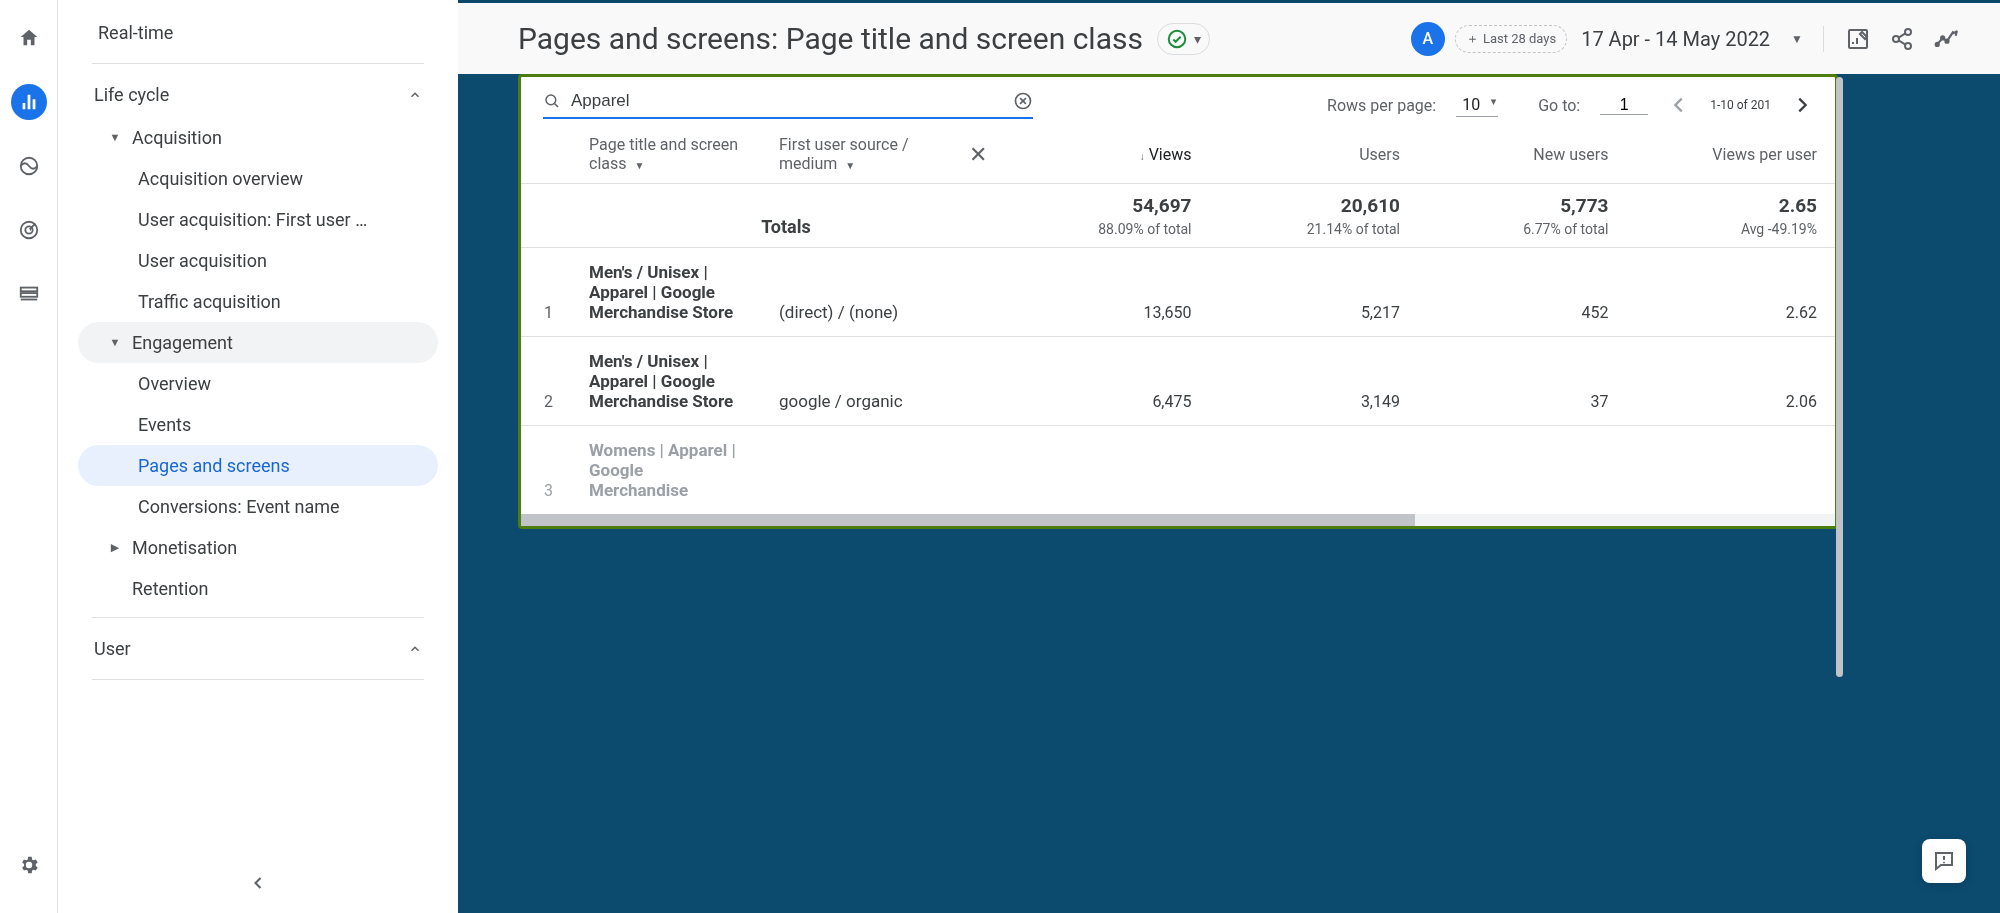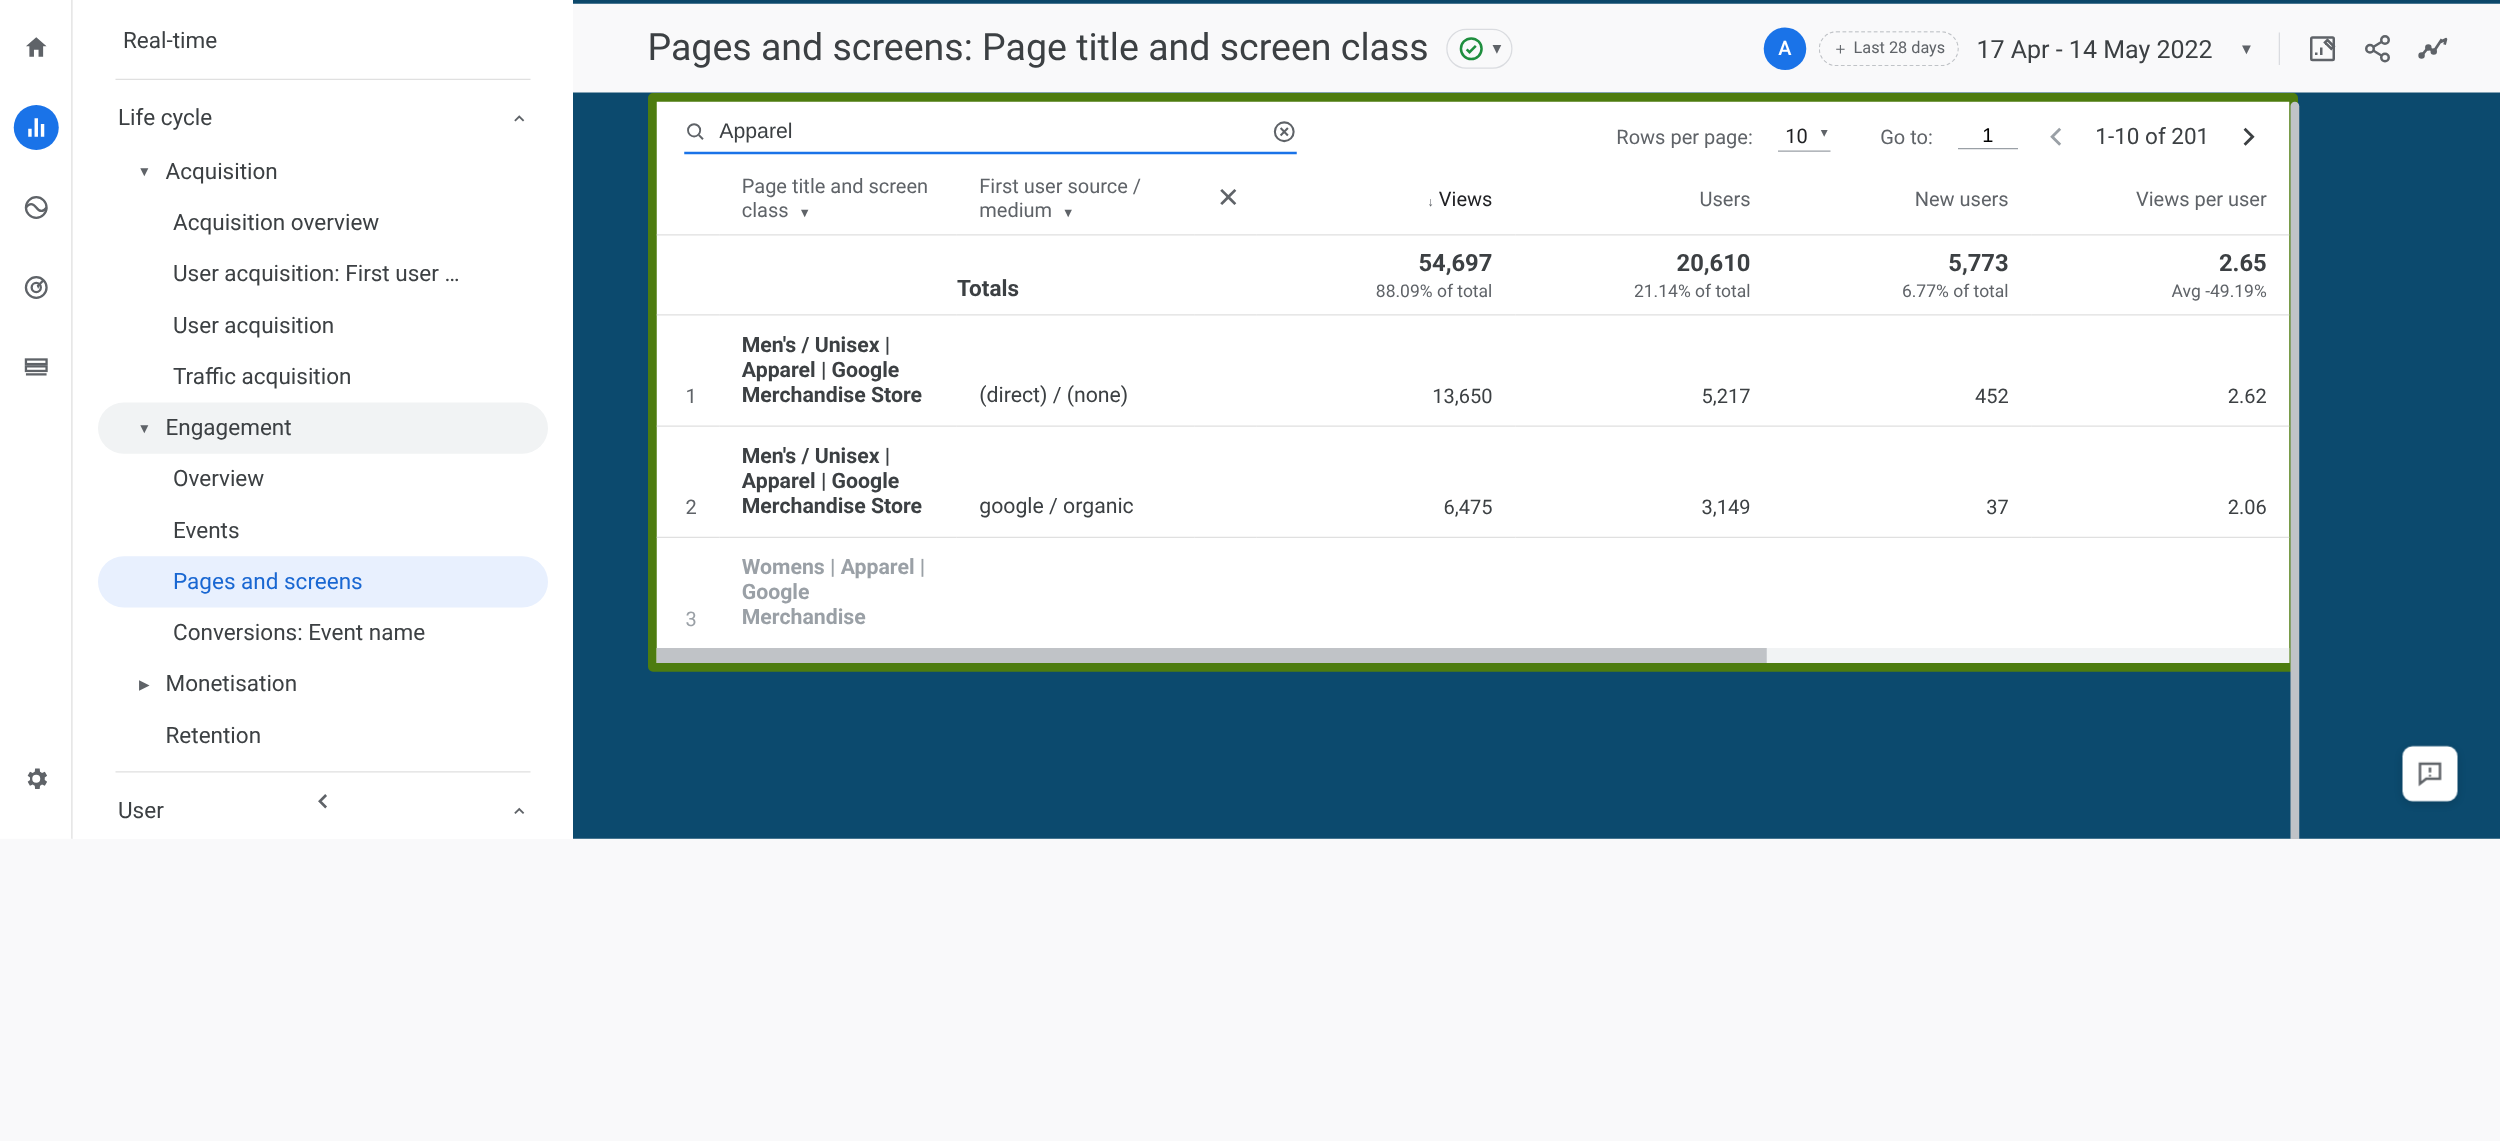--- a/index.html
+++ b/index.html
@@ -3,21 +3,21 @@
   <meta charset="utf-8">
   <style>
     * { margin: 0; padding: 0; box-sizing: border-box; }
     body {
       font-family: 'Google Sans', Roboto, Arial, sans-serif;
       font-size: 14px;
       color: #3c4043;
       background: #f9f9fa;
       overflow: hidden;
     }
-    .app { display: flex; height: 671px; width: 2000px; }
+    .app { display: flex; height: 913px; width: 2000px; }
 
     
     .icon-rail {
       width: 58px;
       background: #fff;
       border-right: 1px solid #e0e0e0;
       display: flex;
       flex-direction: column;
       align-items: center;
       padding-top: 20px;
@@ -85,39 +85,39 @@
     .status-check { color:#1e8e3e; }
     .spacer { flex: 1; }
     .avatar { width:34px; height:34px; border-radius:50%; background:#1a73e8; color:#fff; display:flex; align-items:center; justify-content:center; font-weight:500; margin-right:10px; font-size:16px;}
     .add-compare { display:flex; align-items:center; gap:4px; border:1px dashed #c0c3c7; border-radius:16px; padding:4px 10px; margin-right:14px; cursor:pointer; font-size:13px; color:#5f6368;}
     .date-range { font-size:20px; color:#3c4043; margin-right:8px; cursor:pointer; display:flex; align-items:center; gap:21px;}
     .header-actions { display:flex; gap:20px; align-items:center; border-left:1px solid #dadce0; padding-left:22px; margin-left:12px;}
     .header-action-icon { cursor:pointer; color:#5f6368; }
 
     
     .content { flex:1; padding: 0 60px 20px 60px; overflow:auto; }
-    .card { background:#fff; border:7px solid #4d7c0f; border-radius:4px; position:relative; width:1320px;}
+    .card { background:#fff; border:3px solid #4d7c0f; border-radius:4px; position:relative; width:1320px;}
     .card-scroll-track { position:absolute; right:-8px; top:0; bottom:0; width:7px;}
     .card-scroll-thumb { background:#c0c3c7; border-radius:6px; height:600px;}
 
     .table-toolbar {
       display:flex; align-items:center; padding: 14px 22px 6px 22px; gap:20px;
     }
     .search-box { display:flex; align-items:center; gap:10px; border-bottom:2px solid #1a73e8; padding-bottom:6px; width:490px;}
     .search-icon { color:#5f6368; }
     .search-input { border:none; outline:none; font-size:17px; flex:1; color:#3c4043;}
     .clear-icon { color:#5f6368; cursor:pointer;}
     .tb-spacer { flex:1; }
     .tb-label { font-size:16px; color:#5f6368; }
     .select-inline { border-bottom:1px solid #9aa0a6; padding:2px 18px 2px 6px; font-size:16px; color:#202124; position:relative; cursor:pointer;}
     .select-inline::after { content:'▾'; position:absolute; right:2px; font-size:11px; color:#5f6368;}
     .goto-input { border:none; border-bottom:1px solid #9aa0a6; width:48px; text-align:center; font-size:16px; outline:none;}
     .pager-arrow { cursor:pointer; color:#9aa0a6; display:flex; align-items:center; }
     .pager-arrow.enabled { color:#3c4043; }
-    .range-text { font-size:18px; color:#3c4043; }
+    .range-text { font-size:12px; color:#3c4043; }
 
     
     table { width:100%; border-collapse: collapse; table-layout:fixed; }
     th, td { text-align:right; padding: 10px 18px; font-size:16px; color:#3c4043; }
     th { font-weight:400; color:#5f6368; }
     thead tr { border-bottom:1px solid #e0e0e0; }
     .col-idx { width:50px; text-align:right; font-size:16px; color:#5f6368; padding-left:20px;}
     .col-dim1 { width:190px; text-align:left; }
     .col-dim2 { width:190px; text-align:left; }
     .col-x   { width:50px; text-align:center; }

